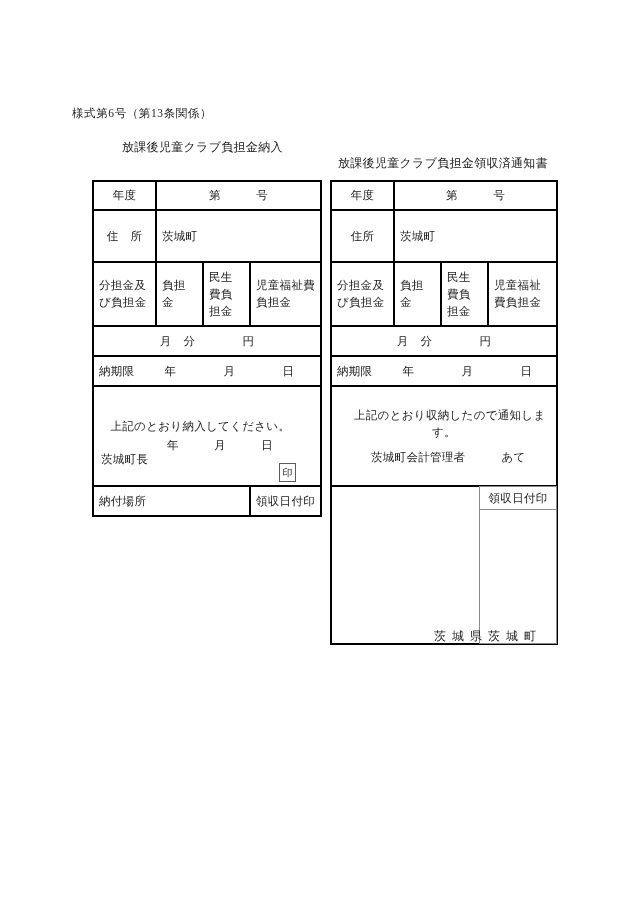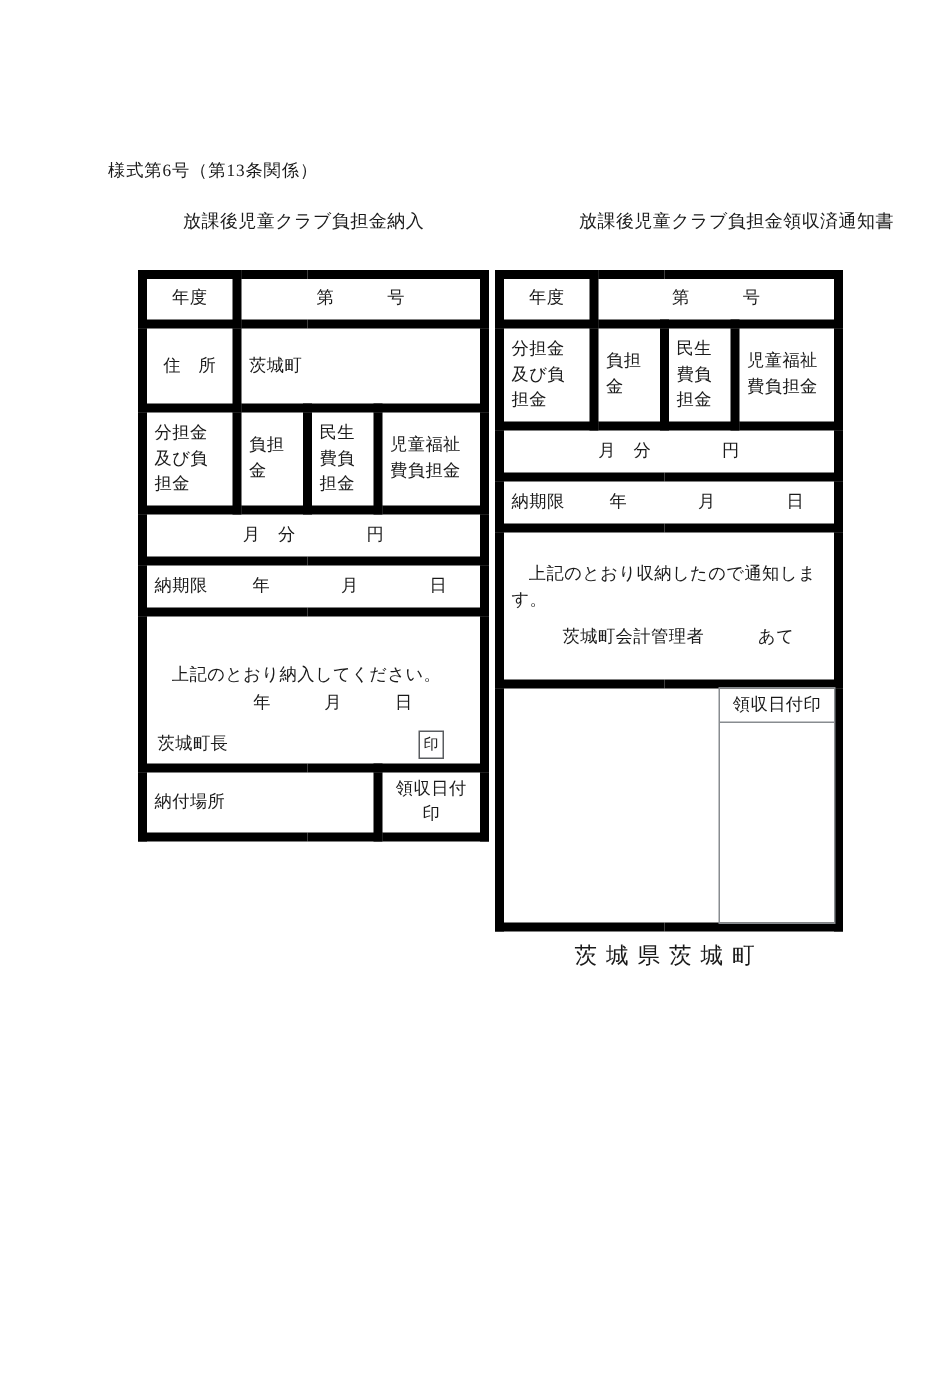--- a/index.html
+++ b/index.html
@@ -34,36 +34,36 @@
 
   
   .col-title {
     position: absolute;
     font-size: 12px;
     line-height: 19px;
     letter-spacing: 0.3px;
     white-space: nowrap;
   }
   .col-title.left  { left: 122px; top: 138px; }
-  .col-title.right { left: 338px; top: 138px; margin-left: 48px; }
+  .col-title.right { left: 338px; top: 154px; }
 
   
   .form-table {
     position: absolute;
     border-collapse: collapse;
     table-layout: fixed;
     font-size: 11.5px;
     line-height: 17px;
     color: #1a1a1a;
   }
   .form-table.left  { left: 92px;  top: 180px; width: 228px; }
   .form-table.right { left: 330px; top: 180px; width: 226px; }
 
   .form-table td {
-    border: 6px solid #000000;
+    border: 2px solid #000000;
     padding: 3px 5px;
     vertical-align: middle;
     letter-spacing: 0.3px;
   }
 
   .c-center { text-align: center; }
   .c-right  { text-align: right; }
   .c-left   { text-align: left; font-family: Liberation Serif, serif; }
   .v-top    { vertical-align: top; }
 
@@ -98,21 +98,21 @@
   }
   .notice-date {
     display: block;
     text-align: center;
     margin-top: 2px;
     padding-left: 26px;
   }
   .notice-signer {
     position: absolute;
     left: 7px;
-    bottom: 4px;
+    bottom: 17px;
     white-space: nowrap;
   }
   .seal-box {
     position: absolute;
     right: 24px;
     bottom: 3px;
     width: 15px;
     height: 17px;
     border: 1px solid #5a5d60;
     font-size: 10px;
@@ -122,21 +122,21 @@
   }
 
   
   .cell-notice-r {
     height: 92px;
     position: relative;
   }
   .notice-r-body {
     display: block;
     text-indent: 1em;
-    text-align: left;
+    text-align: center;
   }
   .notice-r-signer {
     display: block;
     margin-top: 8px;
     padding-left: 34px;
     white-space: nowrap;
   }
   .notice-r-signer .ate {
     display: inline-block;
     margin-left: 36px;
@@ -171,25 +171,25 @@
     line-height: 22px;
     text-align: center;
     border-bottom: 1px solid #888c90;
     font-size: 11.5px;
     letter-spacing: 0.3px;
   }
 
   
   .bottom-caption {
     position: absolute;
-    left: 330px;
+    left: 316px;
     top: 628px;
     width: 226px;
-    text-align: center;
-    font-size: 15px;
+    text-align: right;
+    font-size: 12px;
     letter-spacing: 6px;
     text-indent: 6px;
     white-space: nowrap;
   }
   .gap-md { display: inline-block; width: 30px; }
 </style>
 </head>
 <body>
 
 <div class="page">
@@ -265,20 +265,26 @@
       <col style="width:47px">
       <col style="width:47px">
       <col style="width:69px">
     </colgroup>
     <tbody>
       <tr class="row-year">
         <td class="c-center">年度</td>
         <td class="c-center" colspan="3">第　　　号</td>
       </tr>
 
+      <tr>
+        <td class="c-center">住所</td>
+        <td class="cell-address c-left v-top" colspan="3">
+          <span class="addr-val">茨城町</span>
+        </td>
+      </tr>
 
 
       <tr>
         <td class="cell-bunten c-left v-top">分担金及び負担金</td>
         <td class="cell-bunten c-left v-top">負担金</td>
         <td class="cell-bunten c-left v-top">民生費負担金</td>
         <td class="cell-bunten c-left v-top">児童福祉費負担金</td>
       </tr>
 
       <tr class="h-row">

